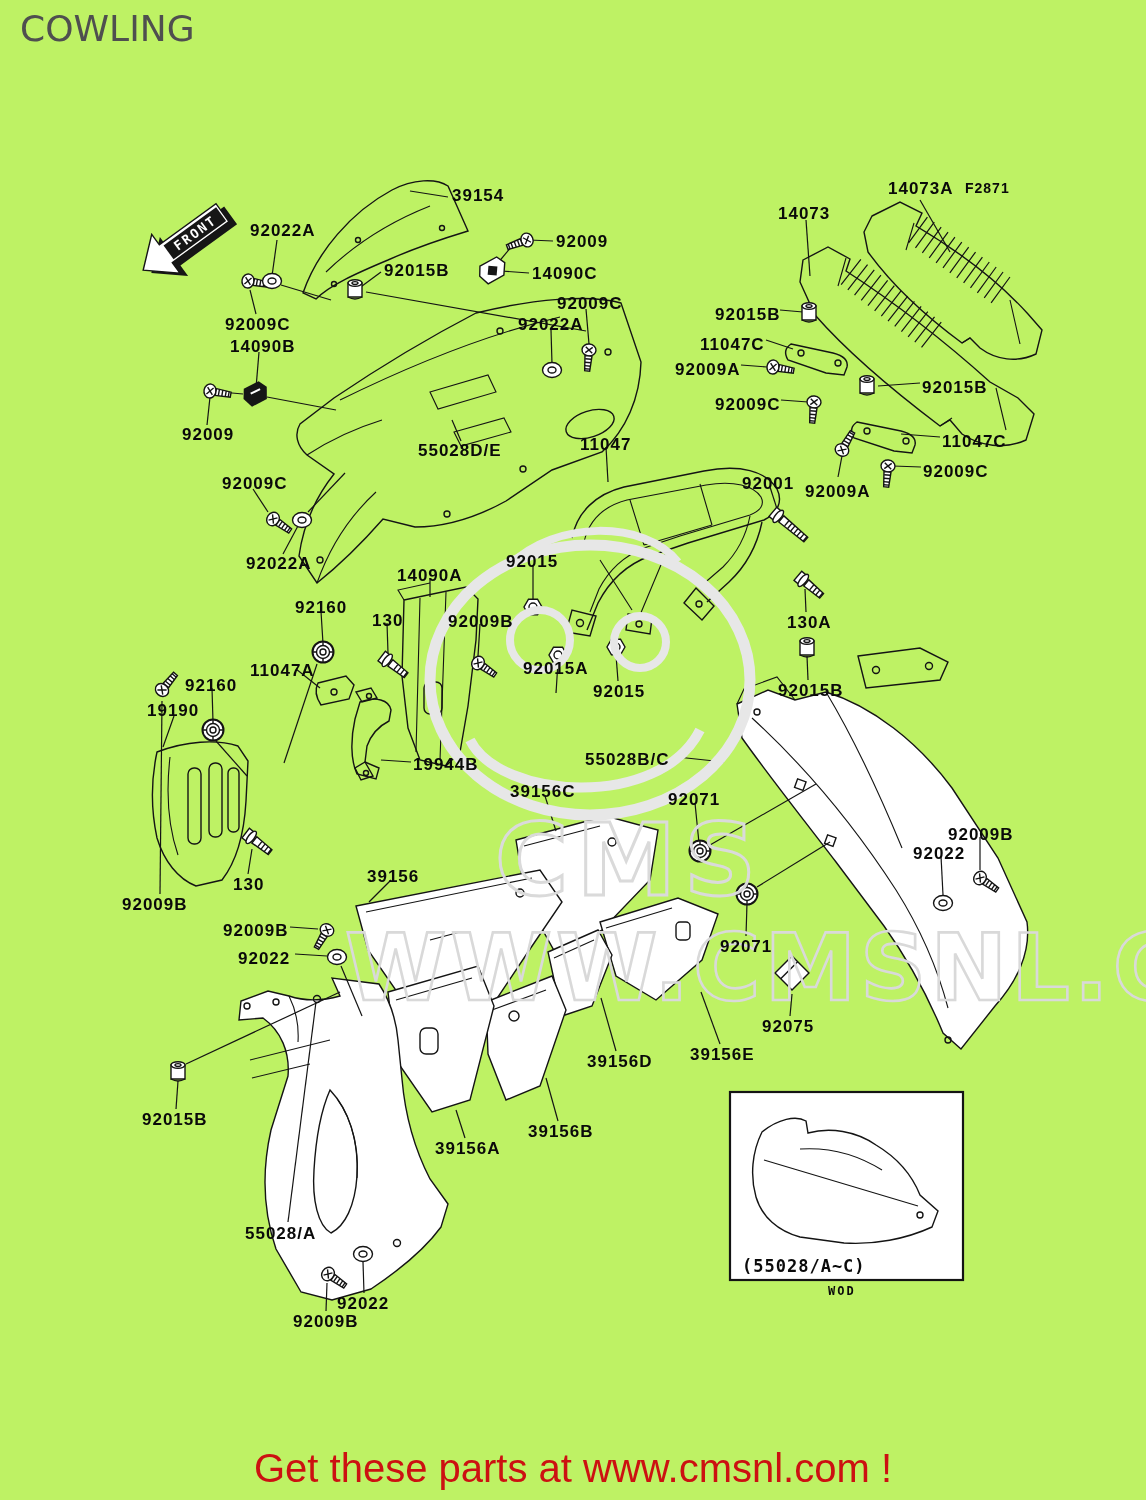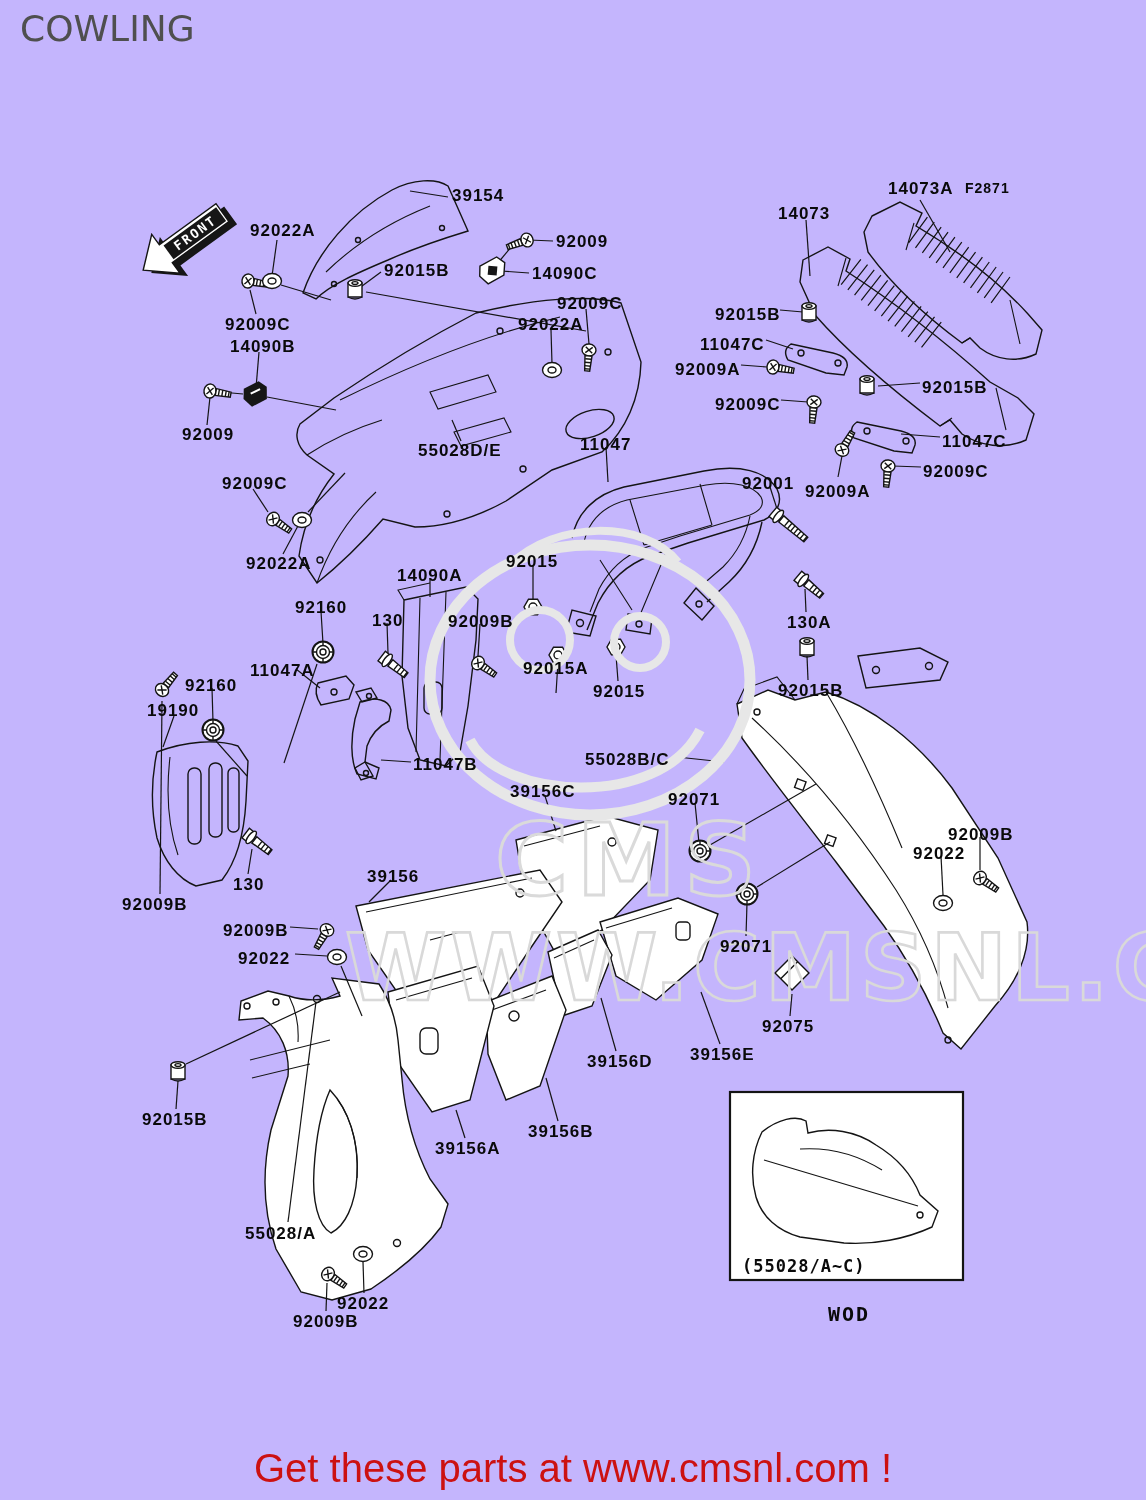--- a/index.html
+++ b/index.html
@@ -1,16 +1,16 @@
 <!DOCTYPE html>
 <html><head>
 <meta charset="utf-8">
 <style>
   html,body{margin:0;padding:0;background:#fff;}
-  #page{position:relative;width:1146px;height:1500px;background:#c4b5fd;overflow:hidden;
+  #page{position:relative;width:1146px;height:1500px;background:#bef264;overflow:hidden;
         font-family:"Liberation Sans",sans-serif;}
   #page-title{position:absolute;left:20px;top:8px;margin:0;font-family:"DejaVu Sans",sans-serif;
         font-size:36px;font-weight:400;color:#4f4f4f;letter-spacing:0px;}
   svg.layer{position:absolute;left:0;top:0;}
   
   #art *{fill:none;stroke:#141414;stroke-width:1.4;}
   #art .f{fill:#ffffff;}
   #art .dk{fill:#161616;stroke:none;}
   #art .thin{stroke-width:1.1;}
   #art .ftxt{fill:#ffffff;stroke:none;font:bold 13px "DejaVu Sans Mono",monospace;letter-spacing:2px;}
@@ -19,21 +19,21 @@
         font-weight:bold;font-size:92px;letter-spacing:4px;}
   #wm .wm-cms{fill:none;stroke:#dadada;stroke-width:3;font-family:"DejaVu Sans",sans-serif;
         font-weight:bold;font-size:100px;letter-spacing:8px;}
   #wm .wm-shape{fill:none;stroke:#e7e7e7;}
   #labels{position:absolute;left:0;top:0;width:1146px;height:1500px;}
   .part-label{position:absolute;font-family:Liberation Sans, sans-serif;font-weight:bold;
         font-size:17px;line-height:1;letter-spacing:1px;color:#0a0a0a;white-space:nowrap;}
   #inset-caption{position:absolute;left:742px;top:1256px;font-family:"DejaVu Sans Mono",monospace;
         font-weight:bold;font-size:17px;color:#0a0a0a;letter-spacing:1px;}
   #inset-code{position:absolute;left:828px;top:1284px;font-family:"DejaVu Sans Mono",monospace;
-        font-weight:bold;font-size:20px;color:#0a0a0a;letter-spacing:2px;margin-top:18px;}
+        font-weight:bold;font-size:12px;color:#0a0a0a;letter-spacing:2px;}
   #banner{position:absolute;left:0;top:1446px;width:100%;text-align:center;
         font-family:"Liberation Sans",sans-serif;font-size:40px;color:#cc1111;}
 </style>
 </head>
 <body>
 
 <div id="page">
 
   <h1 id="page-title">COWLING</h1>
 
@@ -530,21 +530,21 @@
       <div class="part-label" style="left: 506px; top: 553px;">92015</div>
       <div class="part-label" style="left: 523px; top: 660px;">92015A</div>
       <div class="part-label" style="left: 593px; top: 683px;">92015</div>
       <div class="part-label" style="left: 397px; top: 567px;">14090A</div>
       <div class="part-label" style="left: 295px; top: 599px;">92160</div>
       <div class="part-label" style="left: 372px; top: 612px;">130</div>
       <div class="part-label" style="left: 448px; top: 613px;">92009B</div>
       <div class="part-label" style="left: 250px; top: 662px;">11047A</div>
       <div class="part-label" style="left: 185px; top: 677px;">92160</div>
       <div class="part-label" style="left: 147px; top: 702px;">19190</div>
-      <div class="part-label" style="left: 413px; top: 756px;">11047B</div>
+      <div class="part-label" style="left: 413px; top: 756px;">19944B</div>
       <div class="part-label" style="left: 585px; top: 751px;">55028B/C</div>
       <div class="part-label" style="left: 510px; top: 783px;">39156C</div>
       <div class="part-label" style="left: 668px; top: 791px;">92071</div>
       <div class="part-label" style="left: 720px; top: 938px;">92071</div>
       <div class="part-label" style="left: 948px; top: 826px;">92009B</div>
       <div class="part-label" style="left: 913px; top: 845px;">92022</div>
       <div class="part-label" style="left: 367px; top: 868px;">39156</div>
       <div class="part-label" style="left: 223px; top: 922px;">92009B</div>
       <div class="part-label" style="left: 238px; top: 950px;">92022</div>
       <div class="part-label" style="left: 233px; top: 876px;">130</div>

